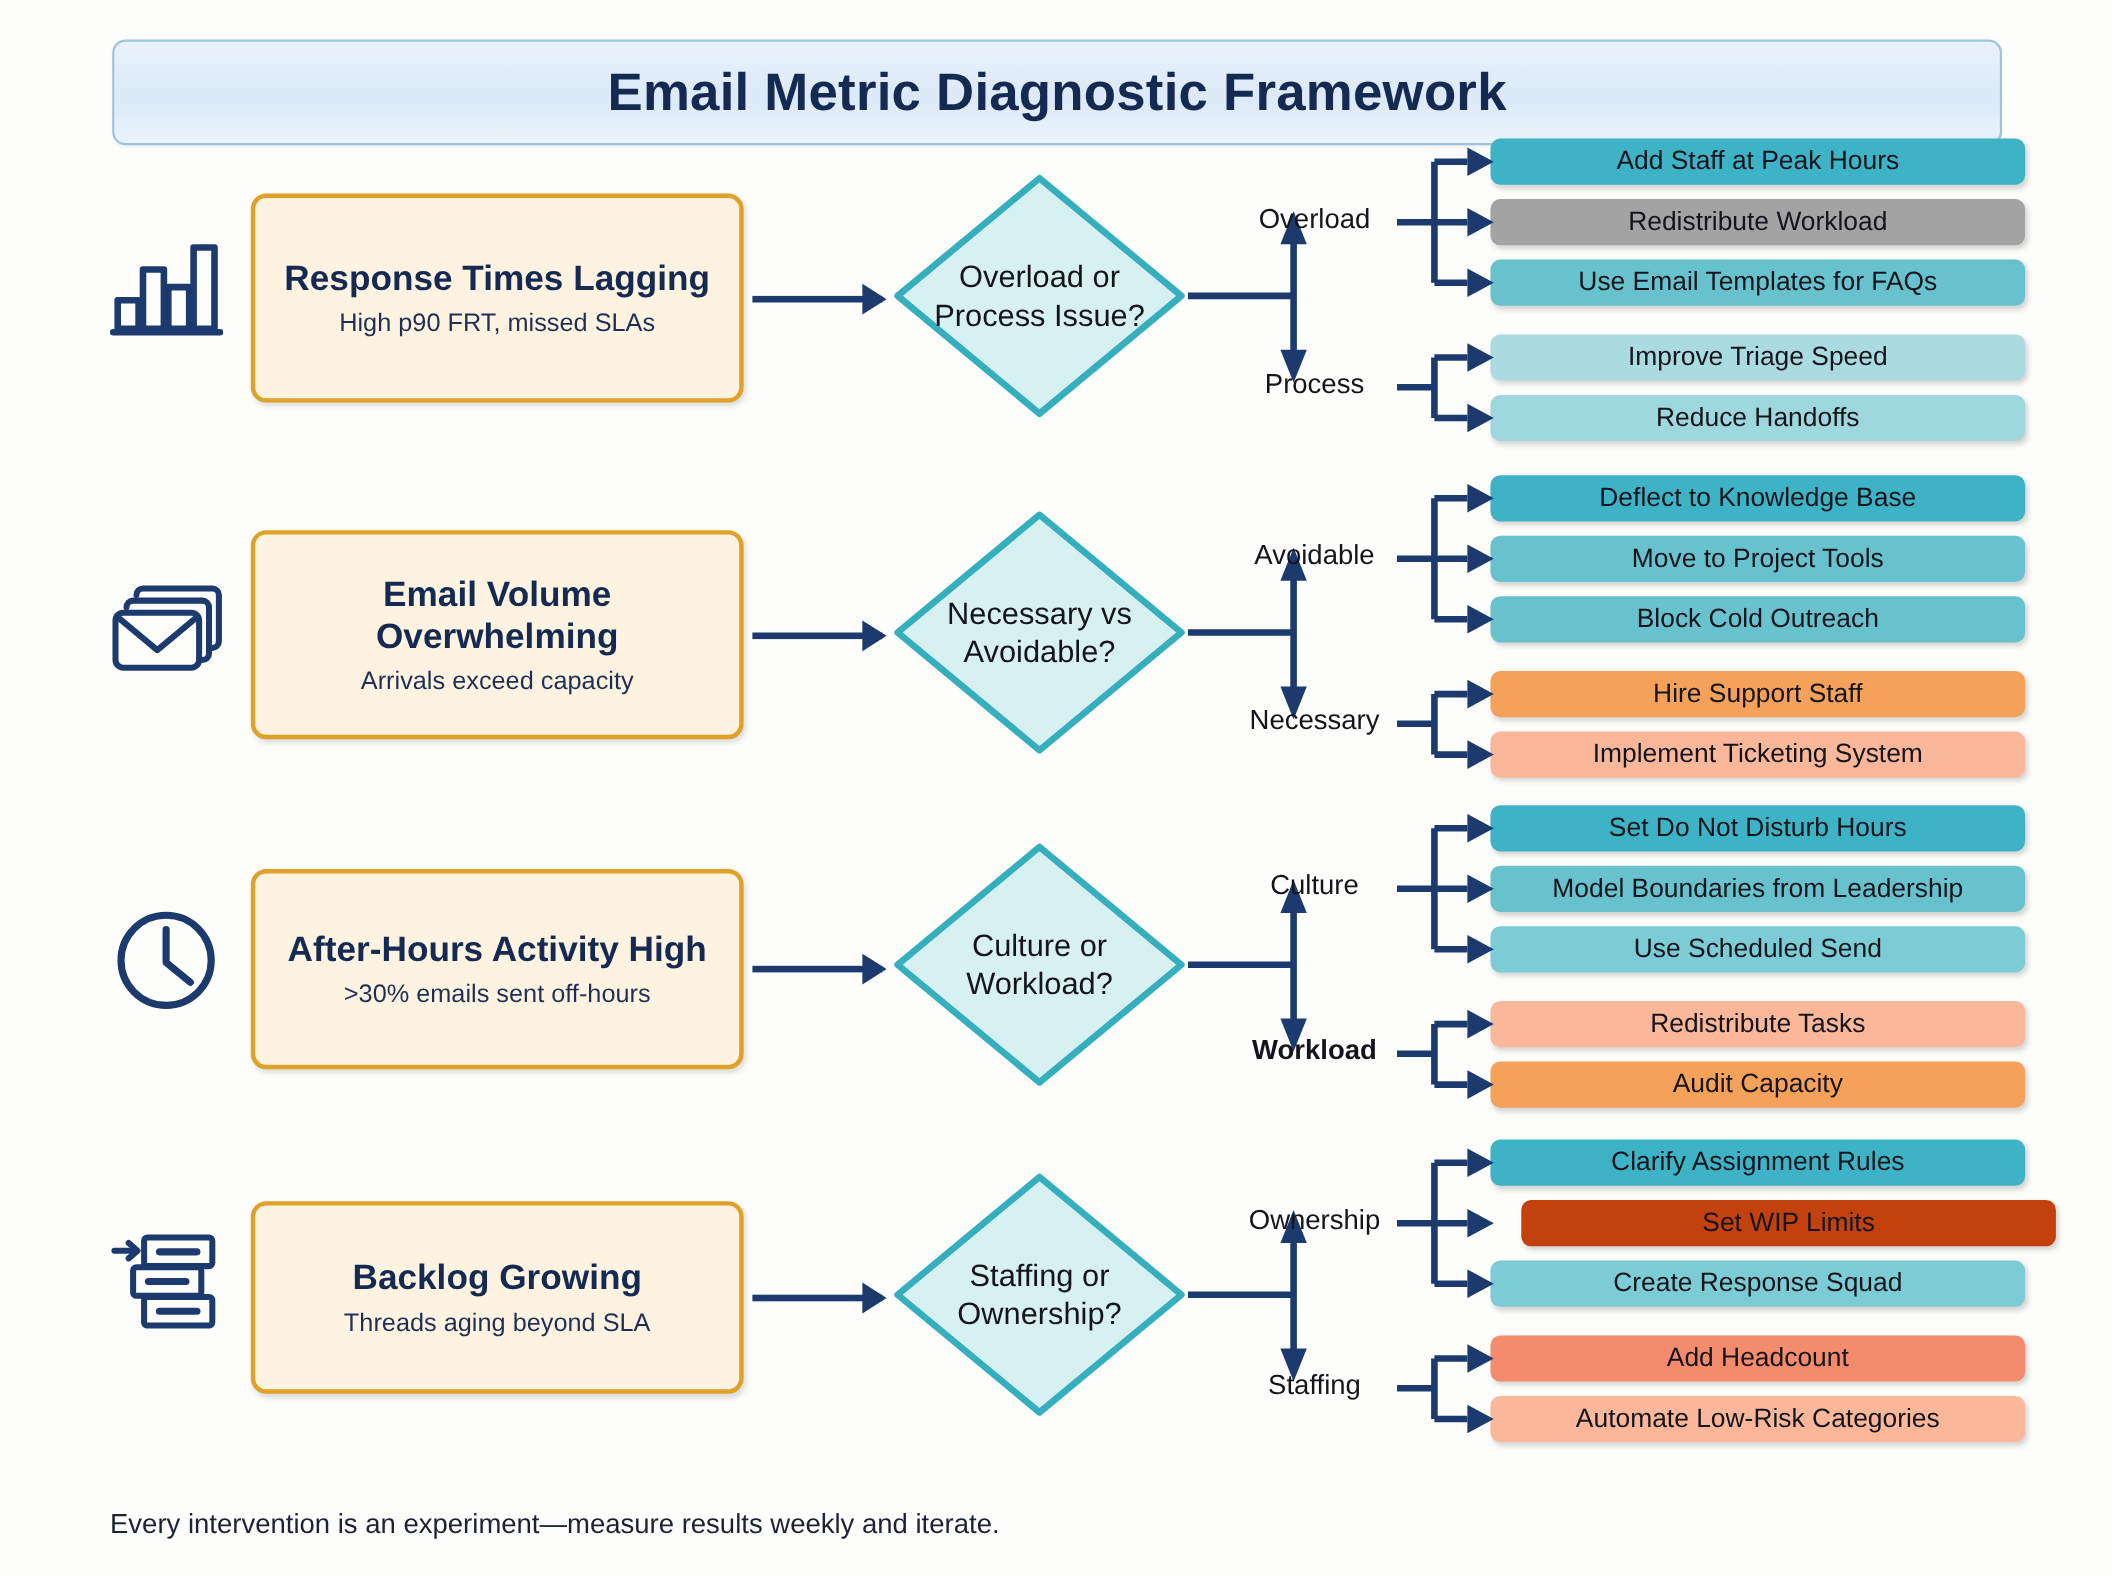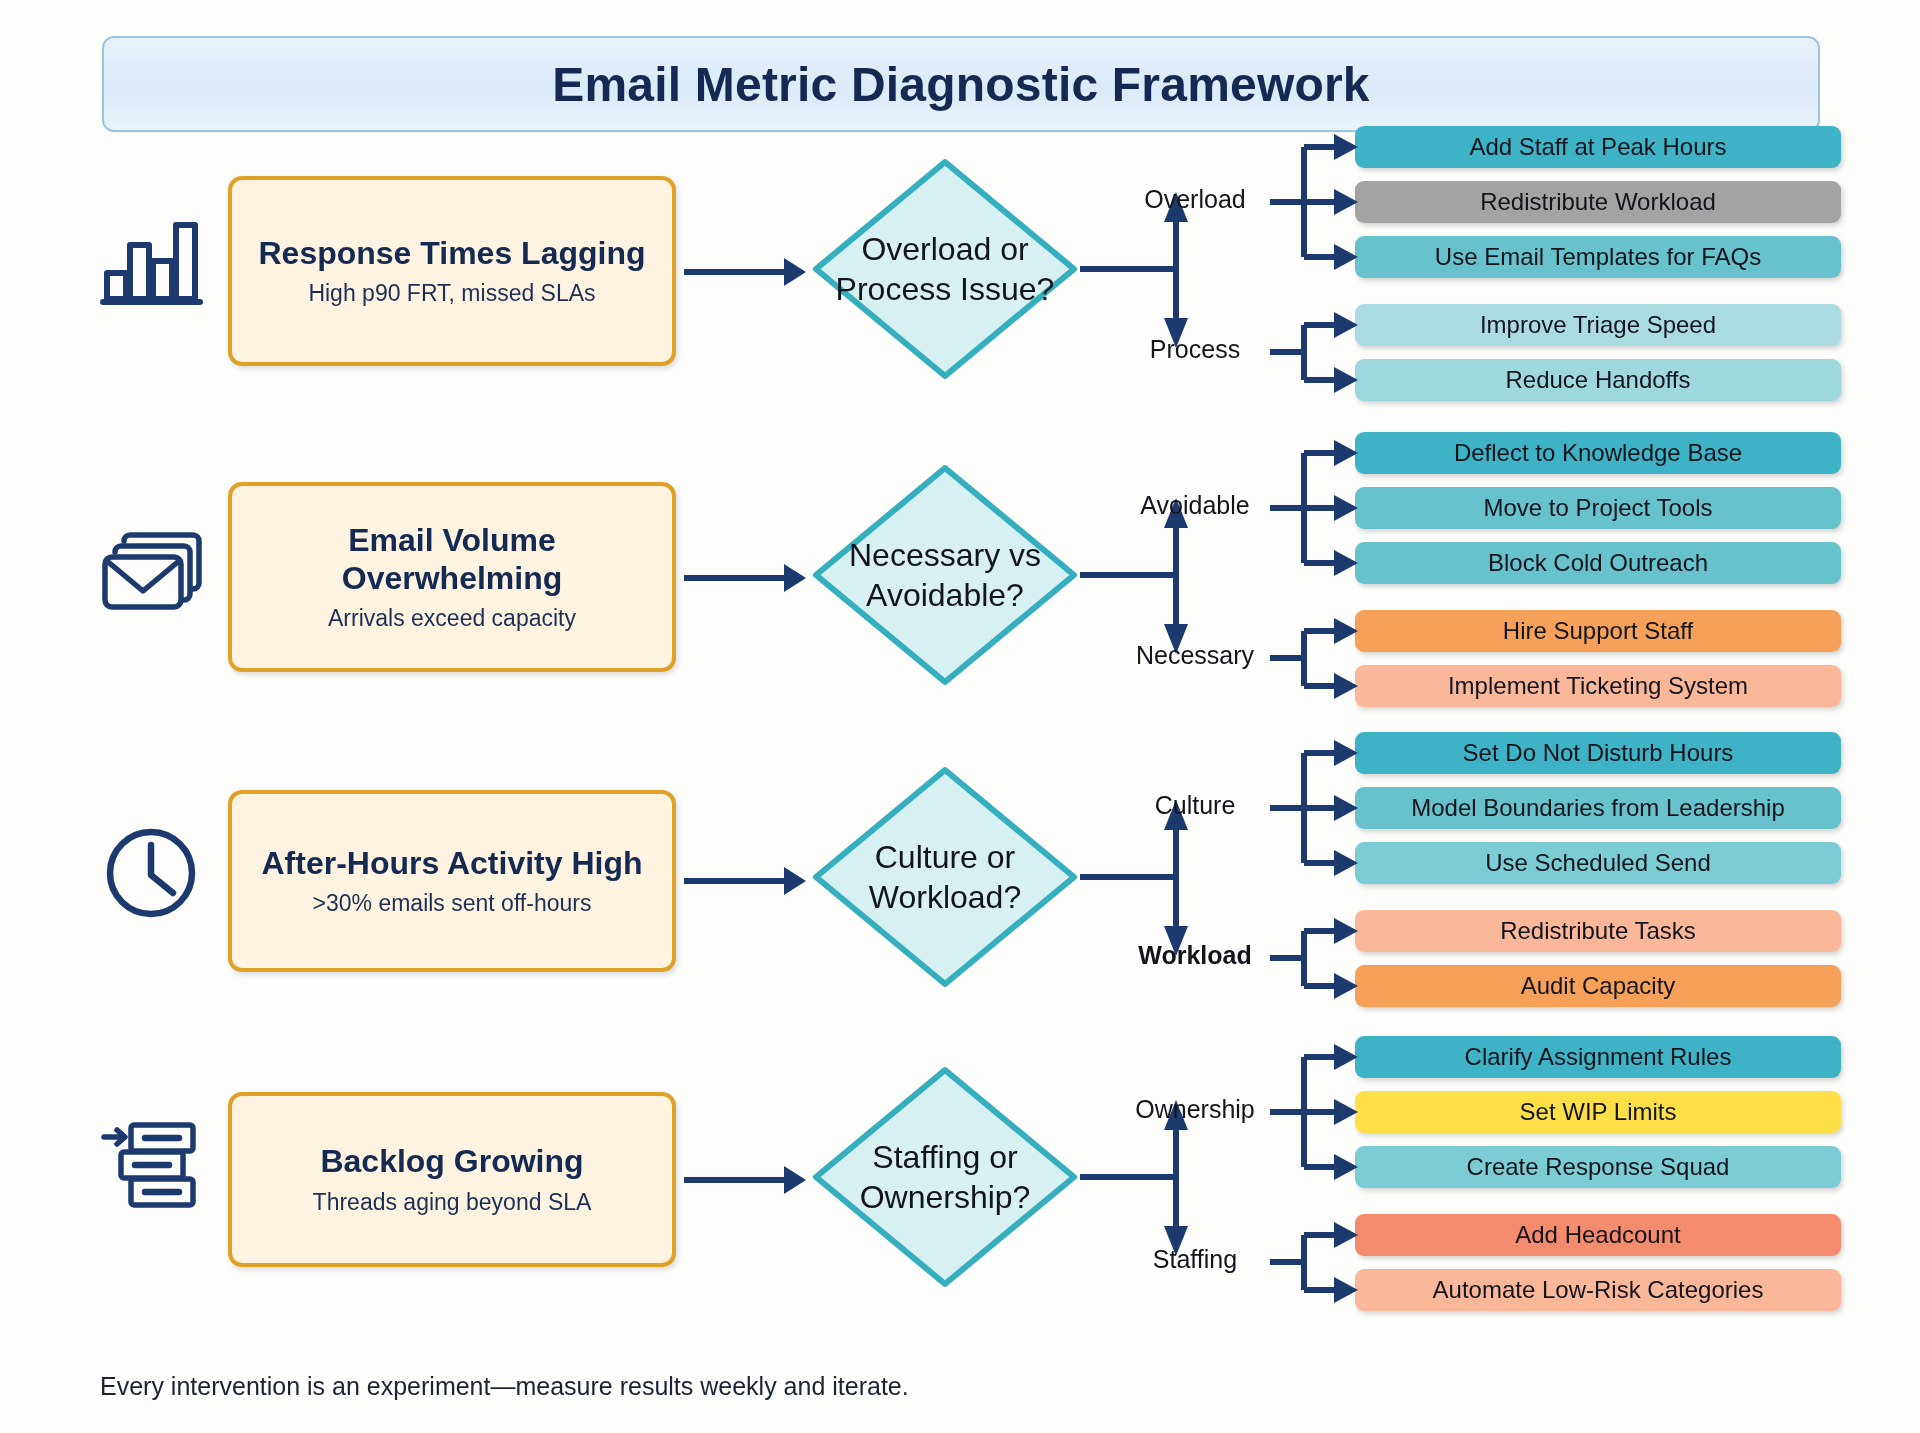--- a/index.html
+++ b/index.html
@@ -90,21 +90,21 @@
   
   .diamond{
     position:absolute;
     left:810px;
     width:270px;height:226px;
   }
   .diamond svg{position:absolute;left:0;top:0;}
   .diamond .d-text{
     position:absolute;left:0;top:0;width:270px;height:226px;
     display:flex;align-items:center;justify-content:center;
-    text-align:center;font-size:32px;color:#14141c;line-height:1.25;
+    text-align:center;font-size:28px;color:#14141c;line-height:1.25;
     padding:0 14px;box-sizing:border-box;
   }
   .row-1 .diamond{top:-12px;}
   .row-2 .diamond{top:-12px;}
   .row-3 .diamond{top:-16px;}
   .row-4 .diamond{top:-8px;}
 
   
   .connector{position:absolute;left:1080px;width:200px;height:250px;}
   .row-1 .connector{top:-12px;}
@@ -364,21 +364,21 @@
       <line x1="0" y1="113" x2="96" y2="113"></line>
       <line x1="96" y1="58" x2="96" y2="170"></line>
       <polygon points="96,36 84,66 108,66" stroke="none"></polygon>
       <polygon points="96,192 84,162 108,162" stroke="none"></polygon>
     </g>
   </svg></div>
       <div class="branch-label top" style="left: 1120px; width: 150px; top: 23px;">Ownership</div>
       <div class="branch-label bot" style="left: 1120px; width: 150px; top: 173px;">Staffing</div>
       <div class="outcomes">
         <div class="out-box" style="background: rgb(63, 179, 198);">Clarify Assignment Rules</div>
-        <div class="out-box" style="background: #fde047;">Set WIP Limits</div>
+        <div class="out-box" style="background: #c2410c; margin-left: 28px;">Set WIP Limits</div>
         <div class="out-box" style="background: rgb(124, 204, 214);">Create Response Squad</div>
         <div class="grp-gap"></div>
         <div class="out-box" style="background: rgb(245, 139, 109);">Add Headcount</div>
         <div class="out-box" style="background: rgb(251, 183, 154);">Automate Low-Risk Categories</div>
       </div>
       <div class="brackets"><svg width="92" height="420" viewBox="0 0 92 420">
           <line x1="36" y1="21" x2="36" y2="131" stroke="#1c3a6e" stroke-width="6"></line>
           <line x1="2" y1="76" x2="36" y2="76" stroke="#1c3a6e" stroke-width="6"></line>
           <line x1="36" y1="21" x2="66" y2="21" stroke="#1c3a6e" stroke-width="6"></line>
           <polygon points="90,21 66,8 66,34" fill="#1c3a6e"></polygon>

